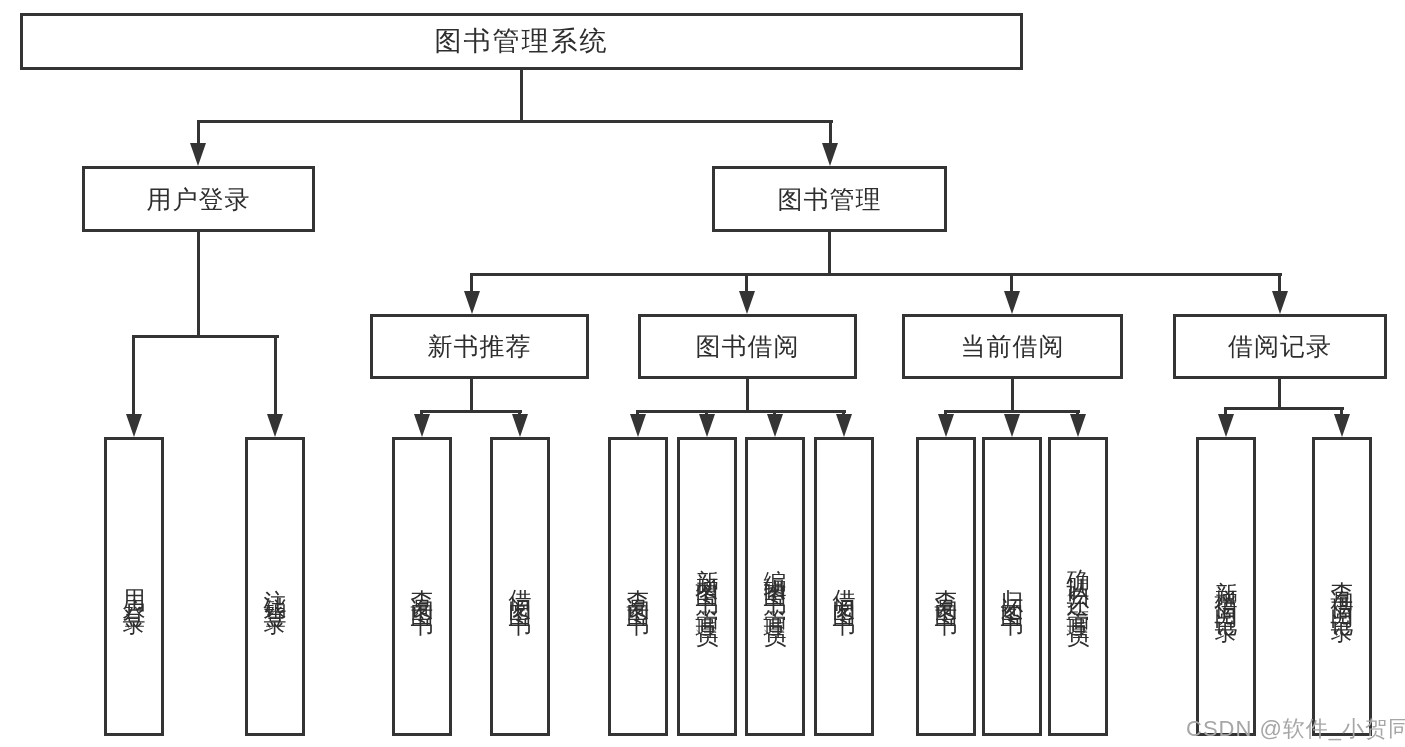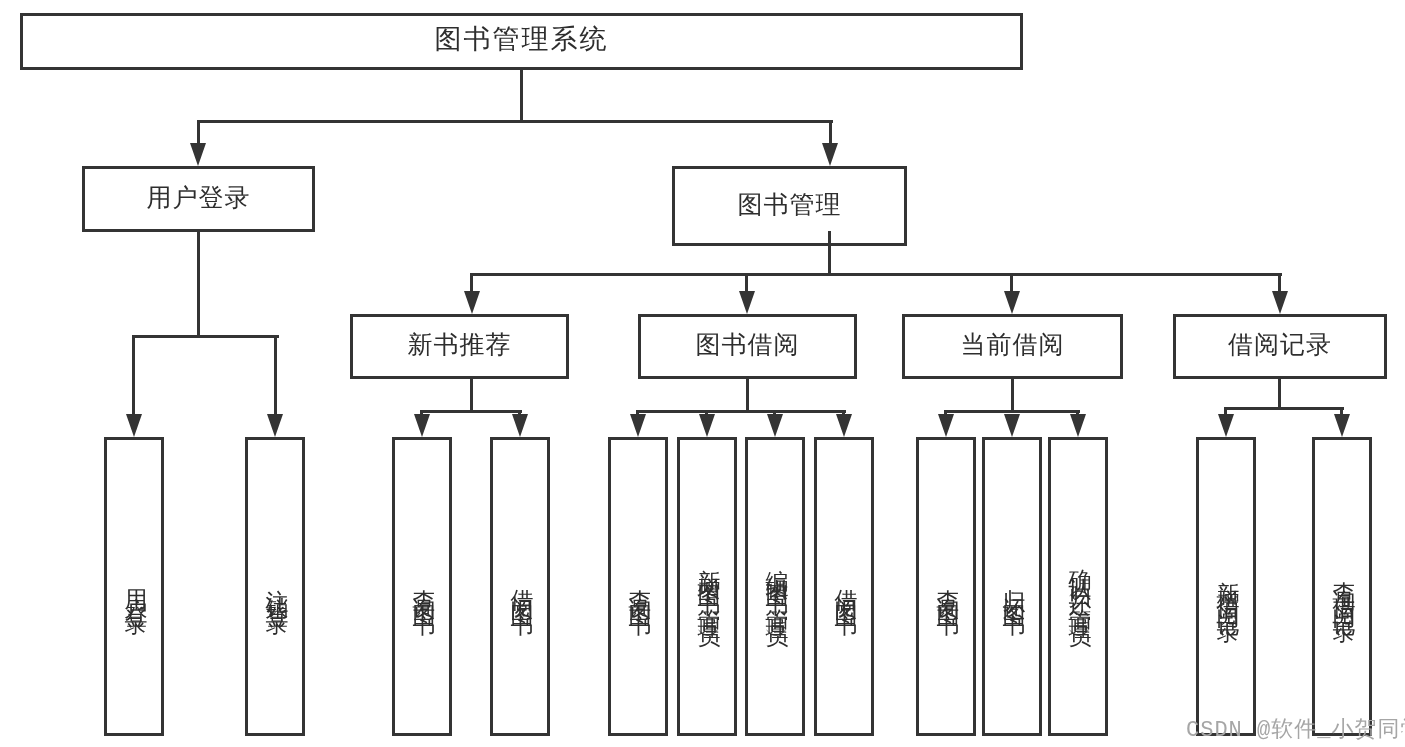--- a/index.html
+++ b/index.html
@@ -8,21 +8,21 @@
     --watermark: #a6a6a6;
     --background: #ffffff;
   }
   html, body { margin: 0; padding: 0; background: var(--background); }
   .stage {
     position: relative;
     width: 1405px;
     height: 747px;
     background: var(--background);
     overflow: hidden;
-    font-family: Liberation Mono, monospace;
+    font-family: Liberation Sans, sans-serif;
     color: var(--text);
     border-radius: 26px;
   }
   
   .node {
     position: absolute;
     box-sizing: border-box;
     border: 3px solid var(--line);
     background: var(--background);
     display: flex;
@@ -90,21 +90,21 @@
   <div class="vl" style="left:520px; top:69px; height:53px;"></div>
   <div class="hl" style="left:197px; top:120px; width:636px;"></div>
   <div class="vl" style="left:197px; top:120px; height:26px;"></div>
   <div class="vl" style="left:829px; top:120px; height:26px;"></div>
   <div class="arr" style="left:190px; top:143px;"></div>
   <div class="arr" style="left:822px; top:143px;"></div>
 
   <div class="node" style="left:82px; top:166px; width:233px; height:66px;">
     <span class="lbl">用户登录</span>
   </div>
-  <div class="node" style="left:672px; top:166px; width:235px; height:80px;">
+  <div class="node" style="left:712px; top:166px; width:235px; height:66px;">
     <span class="lbl">图书管理</span>
   </div>
 
   <div class="vl" style="left:197px; top:231px; height:107px;"></div>
   <div class="hl" style="left:132px; top:335px; width:147px;"></div>
   <div class="vl" style="left:132px; top:335px; height:80px;"></div>
   <div class="vl" style="left:274px; top:335px; height:80px;"></div>
   <div class="arr" style="left:126px; top:414px;"></div>
   <div class="arr" style="left:267px; top:414px;"></div>
 
@@ -112,21 +112,21 @@
   <div class="hl" style="left:470px; top:273px; width:812px;"></div>
   <div class="vl" style="left:470px; top:273px; height:20px;"></div>
   <div class="vl" style="left:745px; top:273px; height:20px;"></div>
   <div class="vl" style="left:1010px; top:273px; height:20px;"></div>
   <div class="vl" style="left:1278px; top:273px; height:20px;"></div>
   <div class="arr" style="left:464px; top:291px;"></div>
   <div class="arr" style="left:739px; top:291px;"></div>
   <div class="arr" style="left:1004px; top:291px;"></div>
   <div class="arr" style="left:1272px; top:291px;"></div>
 
-  <div class="node" style="left:350px; top:314px; width:219px; height:65px;justify-content:center;">
+  <div class="node" style="left:370px; top:314px; width:219px; height:65px;justify-content:center;">
     <span class="lbl">新书推荐</span>
   </div>
   <div class="node" style="left:902px; top:314px; width:221px; height:65px;">
     <span class="lbl">当前借阅</span>
   </div>
   <div class="node" style="left:638px; top:314px; width:219px; height:65px;">
     <span class="lbl">图书借阅</span>
   </div>
   <div class="node" style="left:1173px; top:314px; width:214px; height:65px;">
     <span class="lbl">借阅记录</span>

